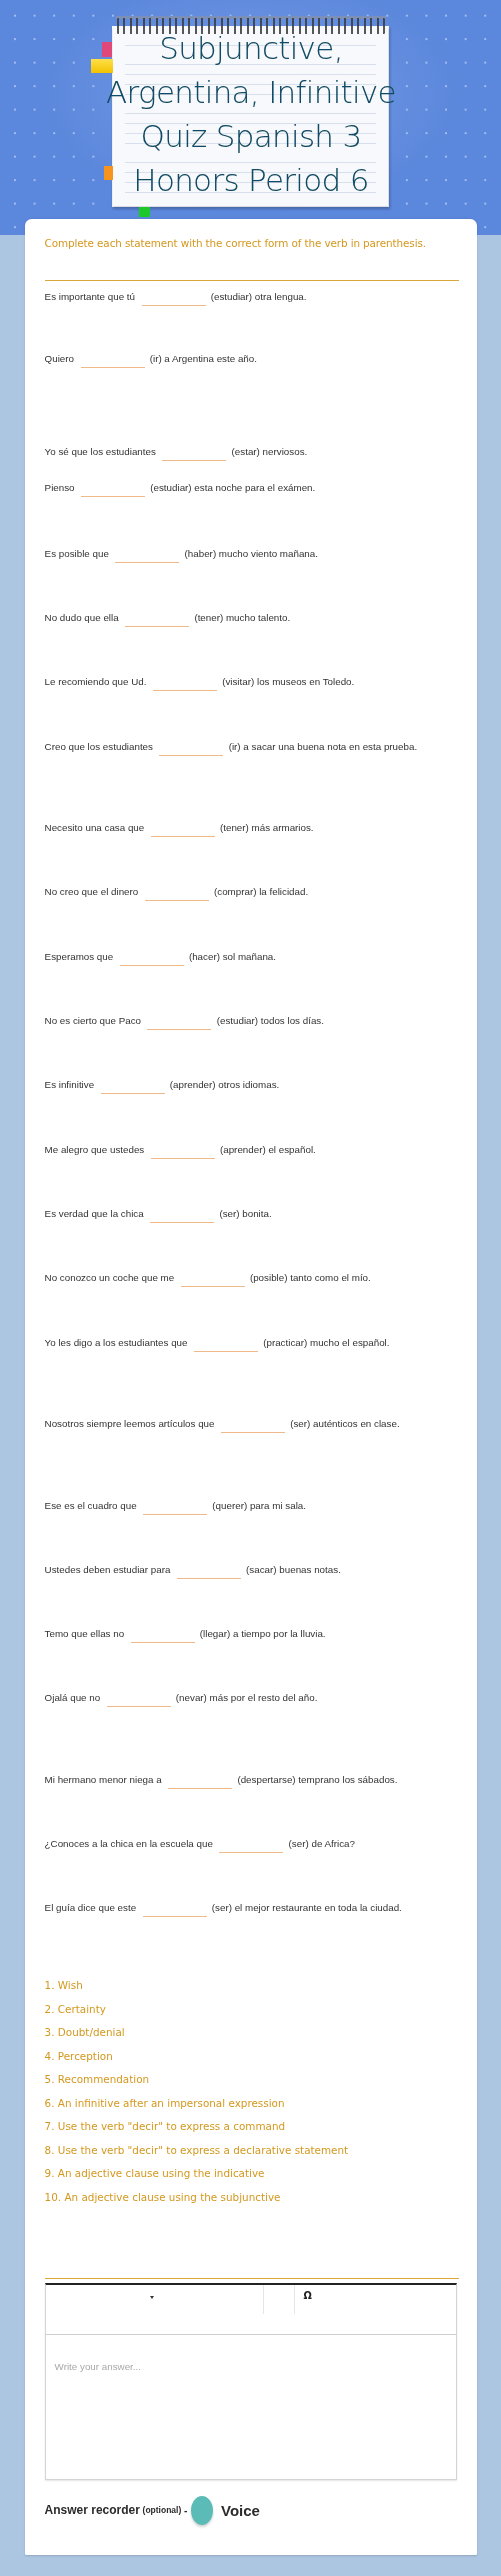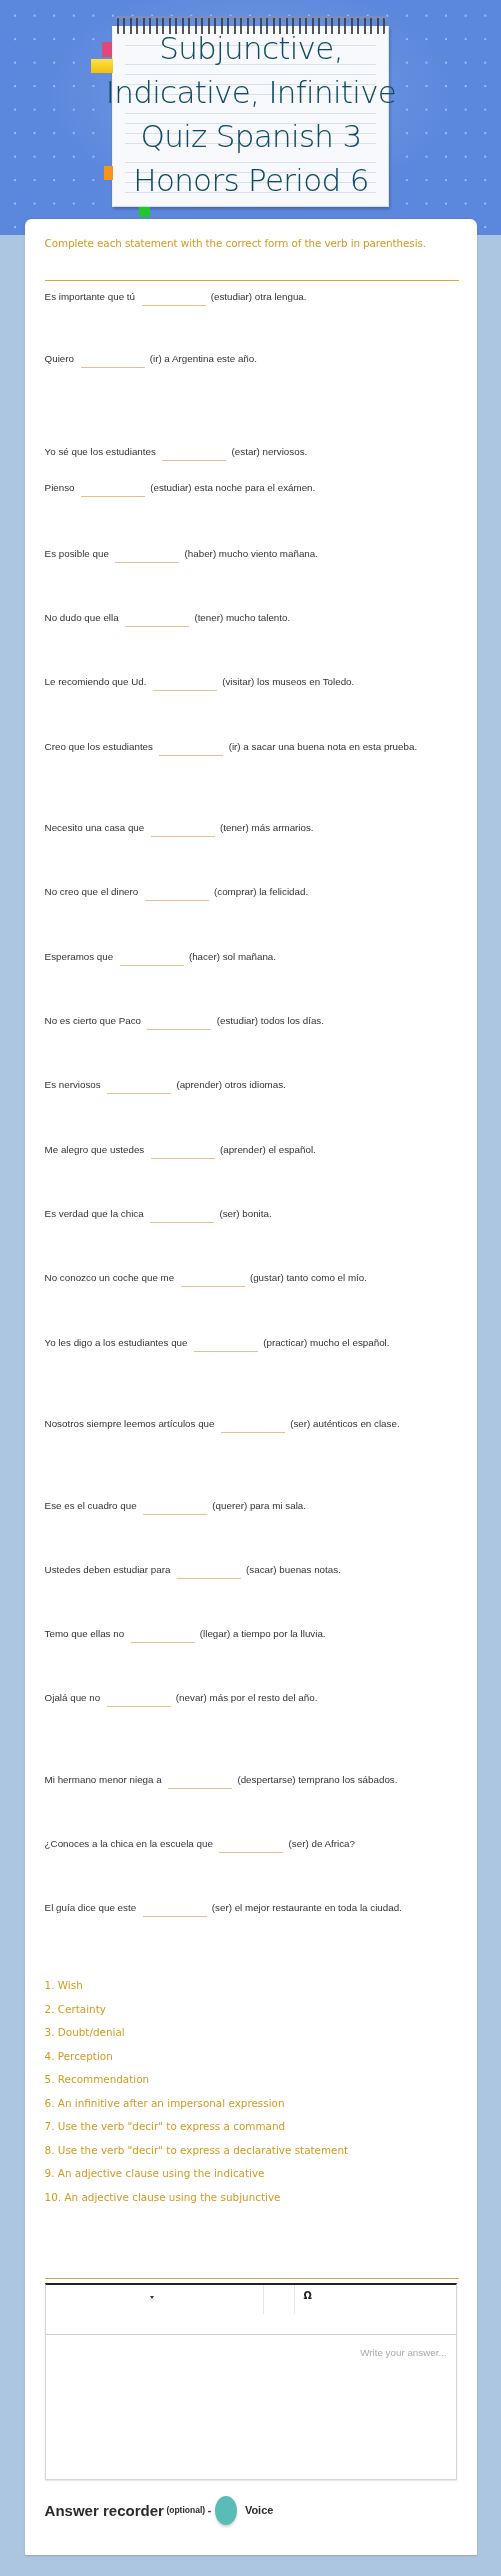--- a/index.html
+++ b/index.html
@@ -114,53 +114,53 @@
   .tb-sep { position: absolute; top: 0; width: 0.7px; height: 29px; background: #e6e6e6; }
   .tb-sep-1 { left: 217px; }
   .tb-sep-2 { left: 248px; }
   .tb-omega {
     position: absolute; left: 258px; top: 5.2px; font-size: 9.8px; font-weight: bold; color: #222;
     font-family: "DejaVu Sans", sans-serif;
   }
   .answer-input {
     position: absolute; left: 0; top: 51px; width: 100%; height: 142px;
     border: none; resize: none; outline: none;
-    padding: 11px 9px;
-    font-family: "Liberation Sans", sans-serif; font-size: 9.8px; color: #333; text-align: right;
+    padding: 25px 9px;
+    font-family: "Liberation Sans", sans-serif; font-size: 9.8px; color: #333;
   }
   .answer-input::placeholder { color: #a8a8a8; }
   .recorder {
     position: absolute; left: 19.6px; top: 2278px; height: 26px; display: flex; align-items: center;
     font-family: "Liberation Sans", sans-serif; color: #2b2b2b;
   }
-  .rec-label { font-weight: bold; font-size: 15px; }
+  .rec-label { font-weight: bold; font-size: 12px; }
   .rec-optional { font-weight: bold; font-size: 8.5px; margin-left: 2.6px; text-align: center; }
   .rec-dash { font-weight: bold; font-size: 10.4px; margin-left: 2.6px; }
   .rec-button {
     width: 22px; height: 29px; border-radius: 50%; background: #5bbcb7;
     margin-left: 3.9px; box-shadow: 0 2px 2.6px rgba(0,0,0,0.18); border: none;
   }
-  .rec-voice { font-weight: bold; font-size: 11px; margin-left: 7.8px; }
+  .rec-voice { font-weight: bold; font-size: 15px; margin-left: 7.8px; }
 </style>
 </head>
 <body>
 
 <div class="header"></div>
 <div class="spiral-top"></div>
 <div class="notebook-bg"></div>
 <div class="notebook"></div>
 <div class="spiral"></div>
 <div class="tab tab-pink"></div>
 <div class="tab tab-yellow"></div>
 <div class="tab tab-orange"></div>
 <div class="tab tab-green"></div>
 
 <h1 class="title">
   <div>Subjunctive,</div>
-  <div>Indicative, Infinitive</div>
+  <div>Argentina, Infinitive</div>
   <div>Quiz Spanish 3</div>
   <div>Honors Period 6</div>
 </h1>
 
 <div class="card">
   <div class="instruction instruction-1">Complete each statement with the correct form of the verb in parenthesis.</div>
   <div class="divider divider-1"></div>
 
   <div id="questions">
       <div class="question" style="top: 69px;"><span>Es importante que tú</span><input class="blank" type="text" style=""><span>(estudiar) otra lengua.</span></div>
@@ -168,24 +168,24 @@
       <div class="question" style="top: 196px; margin-top: 28px;"><span>Yo sé que los estudiantes</span><input class="blank" type="text" style=""><span>(estar) nerviosos.</span></div>
       <div class="question" style="top: 260px;"><span>Pienso</span><input class="blank" type="text" style=""><span>(estudiar) esta noche para el exámen.</span></div>
       <div class="question" style="top: 326px;"><span>Es posible que</span><input class="blank" type="text" style=""><span>(haber) mucho viento mañana.</span></div>
       <div class="question" style="top: 390px;"><span>No dudo que ella</span><input class="blank" type="text" style=""><span>(tener) mucho talento.</span></div>
       <div class="question" style="top: 454px;"><span>Le recomiendo que Ud.</span><input class="blank" type="text" style=""><span>(visitar) los museos en Toledo.</span></div>
       <div class="question" style="top: 519px;"><span>Creo que los estudiantes</span><input class="blank" type="text" style=""><span>(ir) a sacar una buena nota en esta prueba.</span></div>
       <div class="question" style="top: 600px;"><span>Necesito una casa que</span><input class="blank" type="text" style=""><span>(tener) más armarios.</span></div>
       <div class="question" style="top: 664px;"><span>No creo que el dinero</span><input class="blank" type="text" style=""><span>(comprar) la felicidad.</span></div>
       <div class="question" style="top: 729px;"><span>Esperamos que</span><input class="blank" type="text" style=""><span>(hacer) sol mañana.</span></div>
       <div class="question" style="top: 793px;"><span>No es cierto que Paco</span><input class="blank" type="text" style=""><span>(estudiar) todos los días.</span></div>
-      <div class="question" style="top: 857px;"><span>Es nerviosos</span><input class="blank" type="text" style=""><span>(aprender) otros idiomas.</span></div>
+      <div class="question" style="top: 857px;"><span>Es infinitive</span><input class="blank" type="text" style=""><span>(aprender) otros idiomas.</span></div>
       <div class="question" style="top: 922px;"><span>Me alegro que ustedes</span><input class="blank" type="text" style=""><span>(aprender) el español.</span></div>
       <div class="question" style="top: 986px;"><span>Es verdad que la chica</span><input class="blank" type="text" style=""><span>(ser) bonita.</span></div>
-      <div class="question" style="top: 1050px;"><span>No conozco un coche que me</span><input class="blank" type="text" style=""><span>(gustar) tanto como el mío.</span></div>
+      <div class="question" style="top: 1050px;"><span>No conozco un coche que me</span><input class="blank" type="text" style=""><span>(posible) tanto como el mío.</span></div>
       <div class="question" style="top: 1115px;"><span>Yo les digo a los estudiantes que</span><input class="blank" type="text" style=""><span>(practicar) mucho el español.</span></div>
       <div class="question" style="top: 1196px;"><span>Nosotros siempre leemos artículos que</span><input class="blank" type="text" style=""><span>(ser) auténticos en clase.</span></div>
       <div class="question" style="top: 1278px;"><span>Ese es el cuadro que</span><input class="blank" type="text" style=""><span>(querer) para mi sala.</span></div>
       <div class="question" style="top: 1342px;"><span>Ustedes deben estudiar para</span><input class="blank" type="text" style=""><span>(sacar) buenas notas.</span></div>
       <div class="question" style="top: 1406px;"><span>Temo que ellas no</span><input class="blank" type="text" style=""><span>(llegar) a tiempo por la lluvia.</span></div>
       <div class="question" style="top: 1470px;"><span>Ojalá que no</span><input class="blank" type="text" style=""><span>(nevar) más por el resto del año.</span></div>
       <div class="question" style="top: 1552px;"><span>Mi hermano menor niega a</span><input class="blank" type="text" style=""><span>(despertarse) temprano los sábados.</span></div>
       <div class="question" style="top: 1616px;"><span>¿Conoces a la chica en la escuela que</span><input class="blank" type="text" style=""><span>(ser) de Africa?</span></div>
       <div class="question" style="top: 1680px;"><span>El guía dice que este</span><input class="blank" type="text" style=""><span>(ser) el mejor restaurante en toda la ciudad.</span></div>
     </div>

